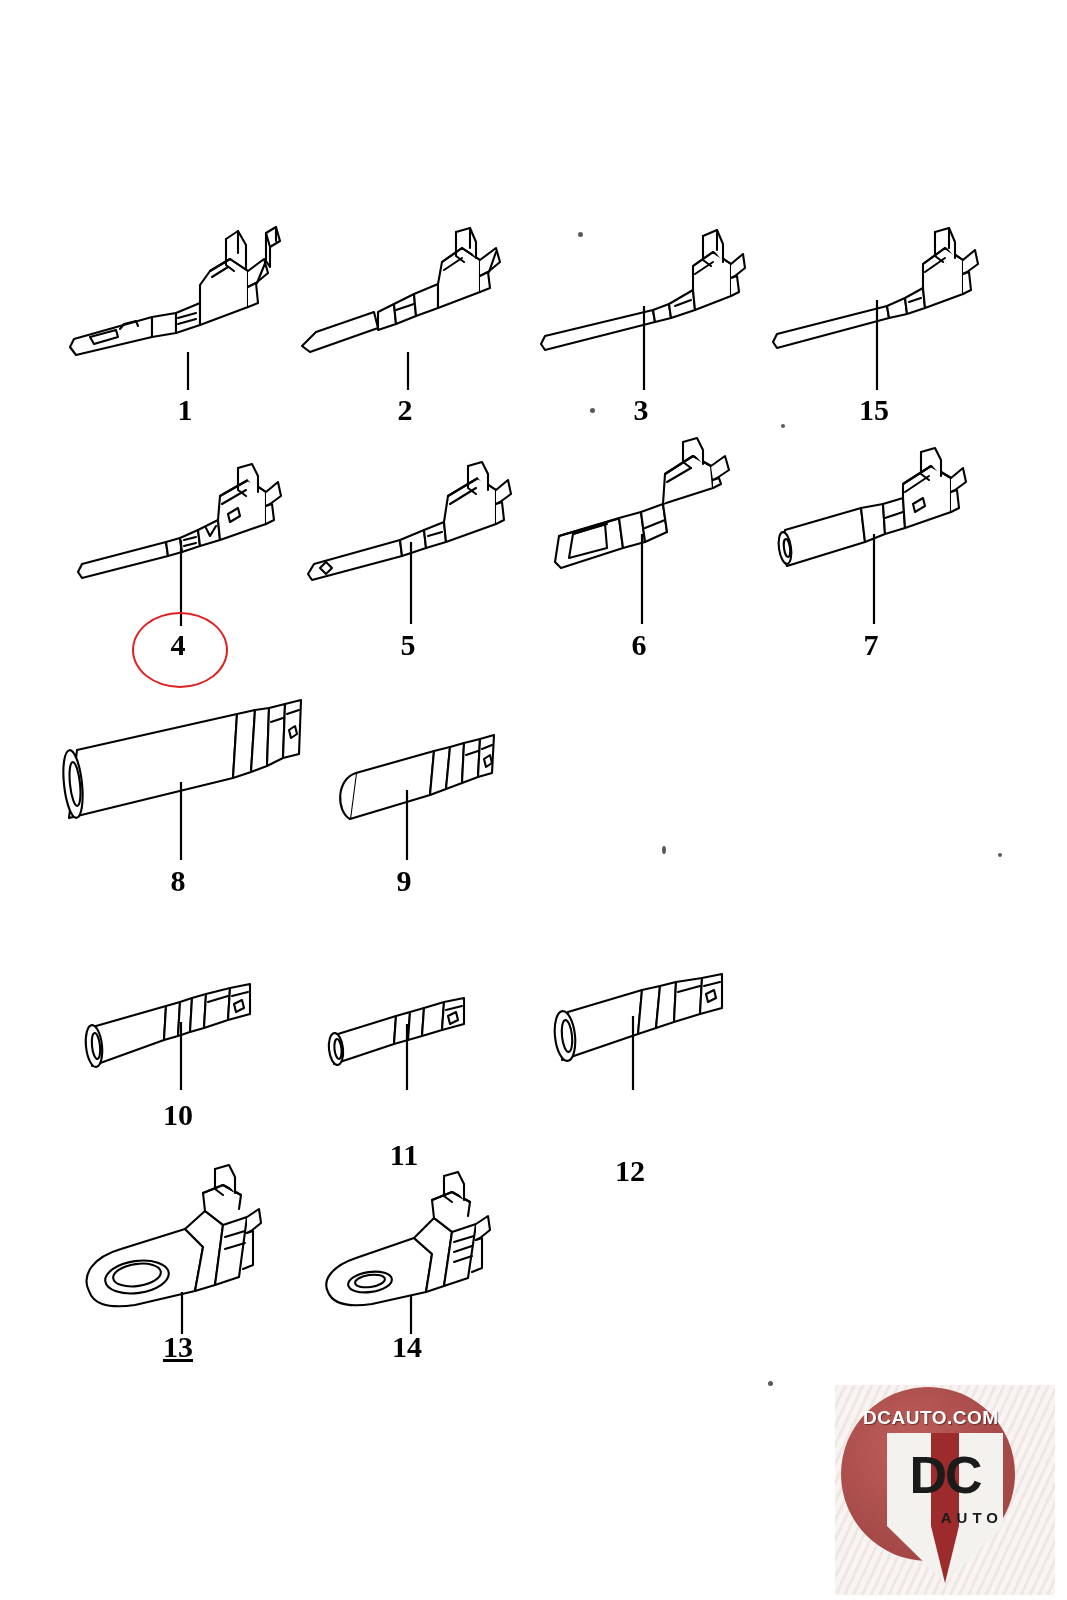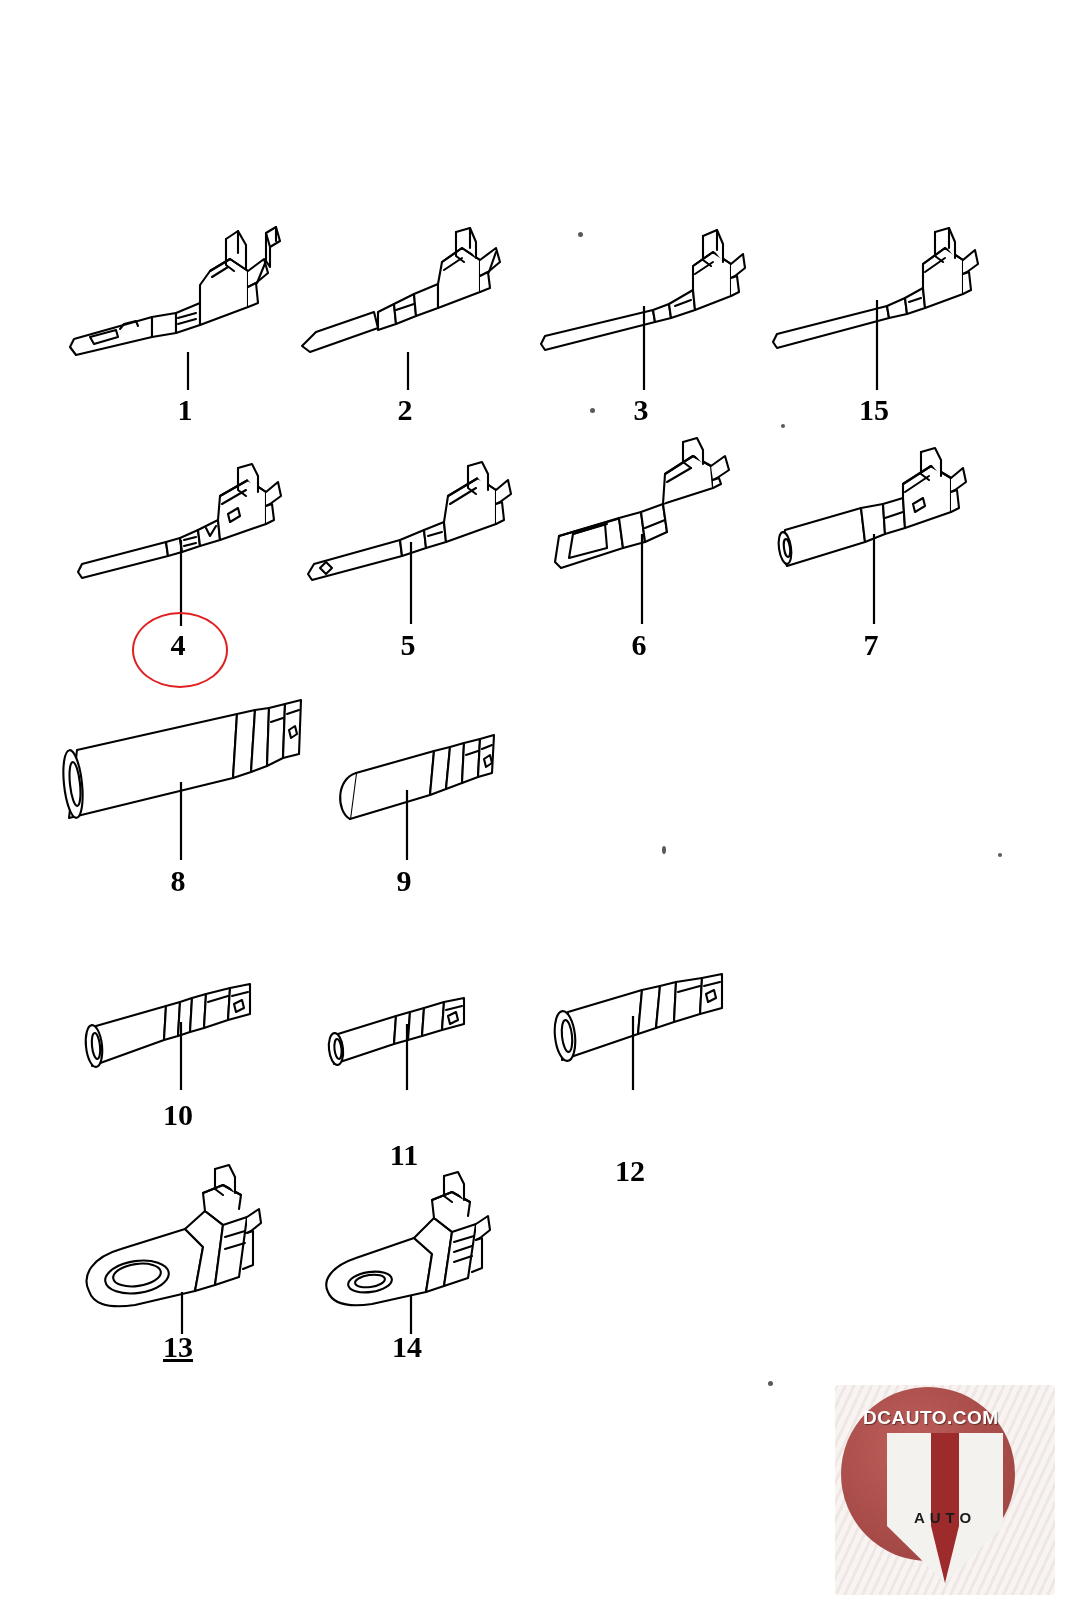--- a/index.html
+++ b/index.html
@@ -104,21 +104,21 @@
     font-family: "Liberation Sans", sans-serif;
     font-size: 52px;
     font-weight: bold;
     color: #1b1b1b;
     letter-spacing: -2px;
   }
   #watermark .wm-auto {
     position: absolute;
     left: 52px; top: 124px;
     width: 116px;
-    text-align: center;
+    text-align: right;
     font-family: "Liberation Sans", sans-serif;
     font-size: 15px;
     font-weight: bold;
     color: #1b1b1b;
     letter-spacing: 5px;
   }
 </style>
 </head>
 <body>
 
@@ -487,16 +487,17 @@
   <div class="speck" style="left:662px; top:846px; width:4px; height:8px;"></div>
   <div class="speck" style="left:998px; top:853px; width:4px; height:4px;"></div>
   <div class="speck" style="left:768px; top:1381px; width:5px; height:5px;"></div>
 
   <div id="watermark" style="left:835px; top:1385px;">
     <div class="wm-shadow"></div>
     <div class="wm-circle"></div>
     <div class="wm-top">DCAUTO.COM</div>
     <div class="wm-shield"></div>
     <div class="wm-shield-stripe"></div>
+    <div class="wm-dc">DC</div>
     <div class="wm-auto">AUTO</div>
   </div>
 
 </div>
 
 </body></html>

